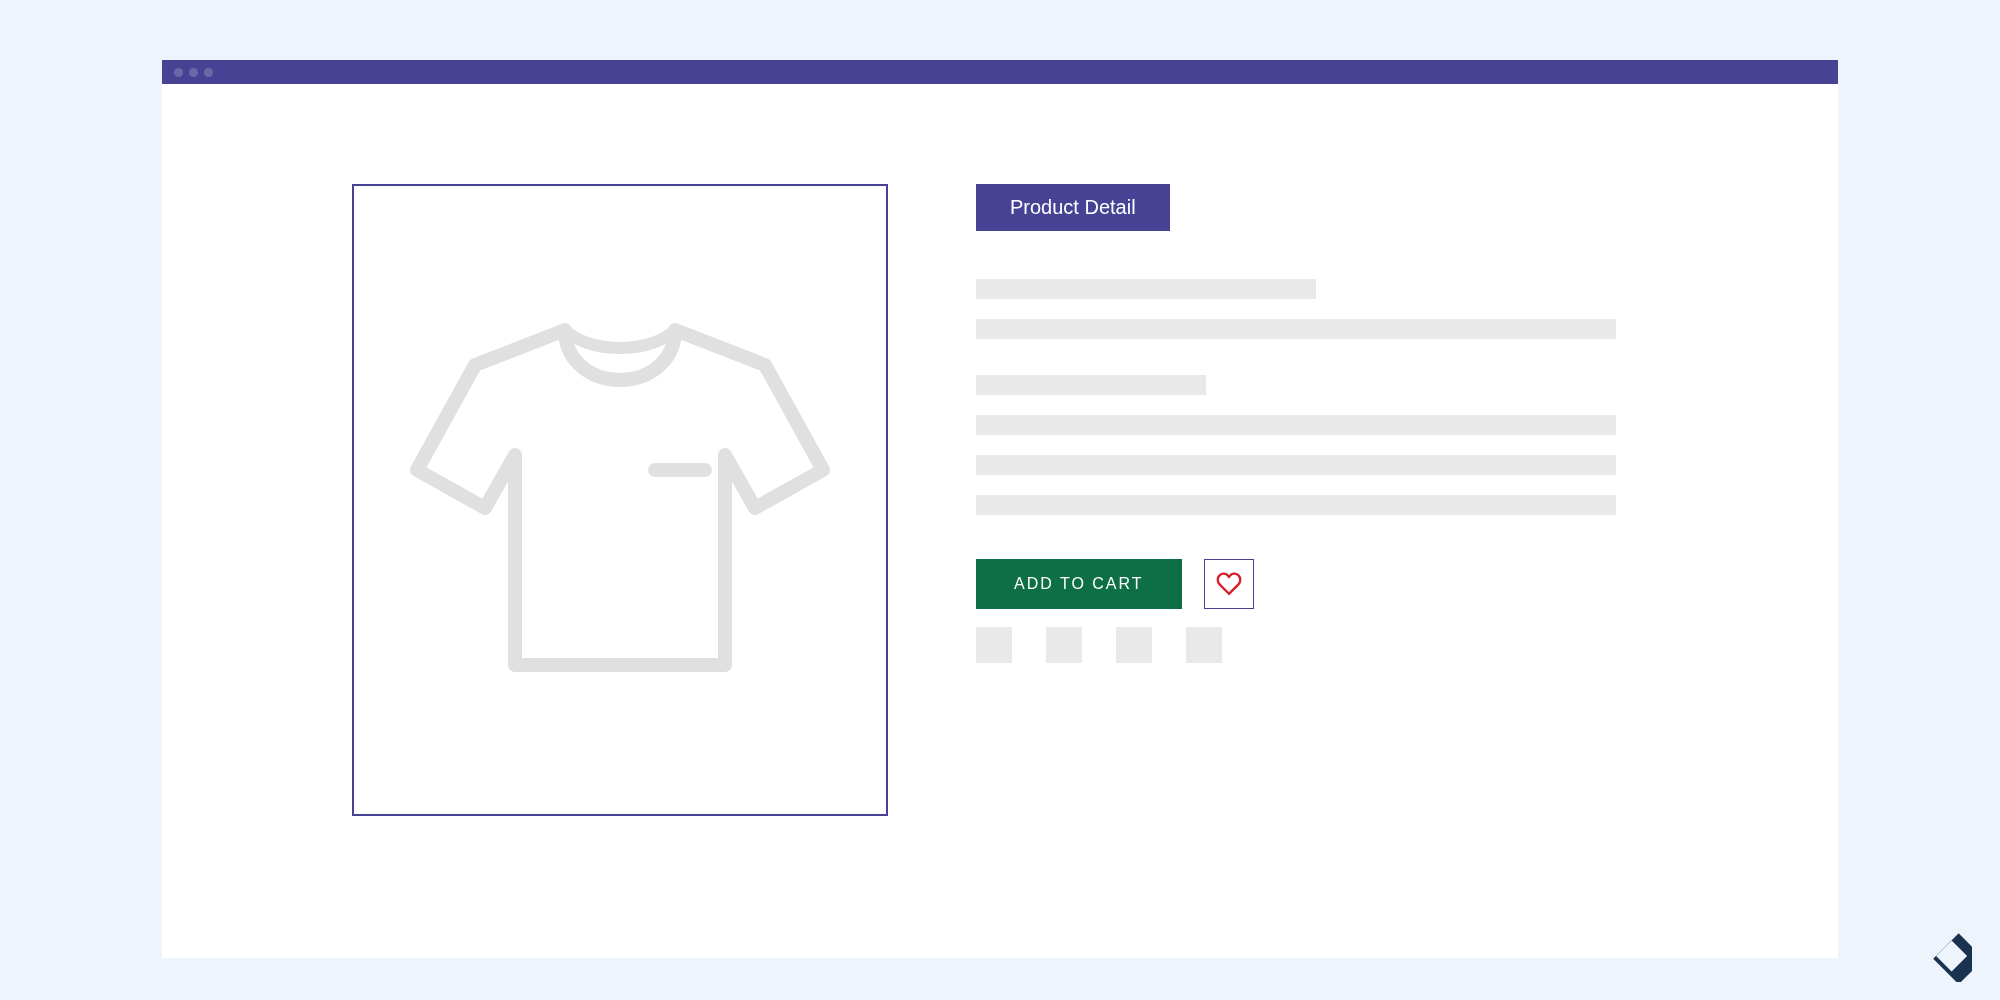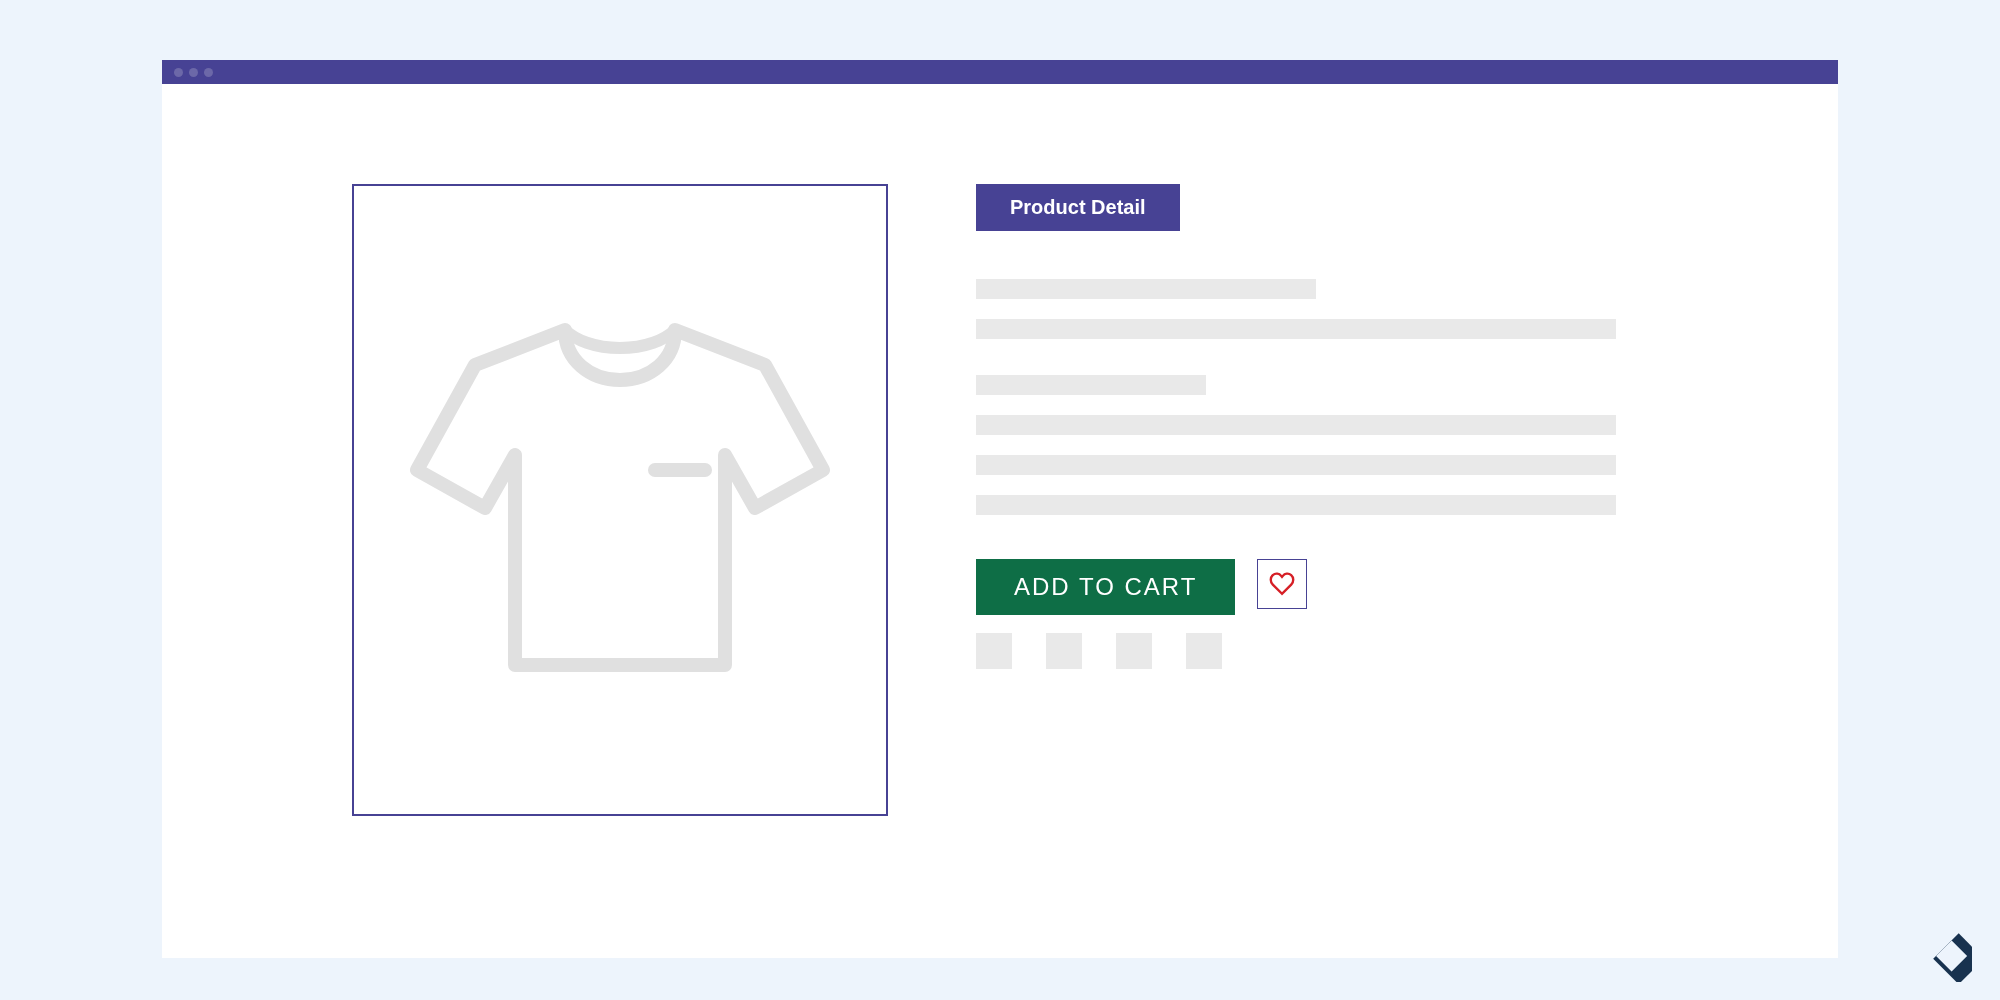--- a/index.html
+++ b/index.html
@@ -52,21 +52,21 @@
     .product-info {
       margin-left: 88px;
       width: 640px;
     }
     .detail-badge {
       display: inline-block;
       background: #474294;
       color: #ffffff;
       padding: 12px 34px;
       font-size: 20px;
-      font-weight: 700;
+      font-weight: 400;
     }
     .placeholder-group {
       margin-top: 48px;
     }
     .placeholder-line {
       background: #e9e9e9;
       height: 20px;
       margin-bottom: 20px;
     }
     .line-short { width: 340px; }
@@ -75,21 +75,21 @@
     .action-row {
       display: flex;
       gap: 22px;
       margin-top: 44px;
     }
     .add-to-cart {
       background: #0e6e46;
       color: #ffffff;
       border: none;
       padding: 14px 38px;
-      font-size: 24px;
+      font-size: 16px;
       letter-spacing: 2px;
       cursor: pointer;
       font-family: inherit;
     }
     .wishlist {
       width: 50px;
       height: 50px;
       border: 1.5px solid #474294;
       background: #ffffff;
       display: flex;

